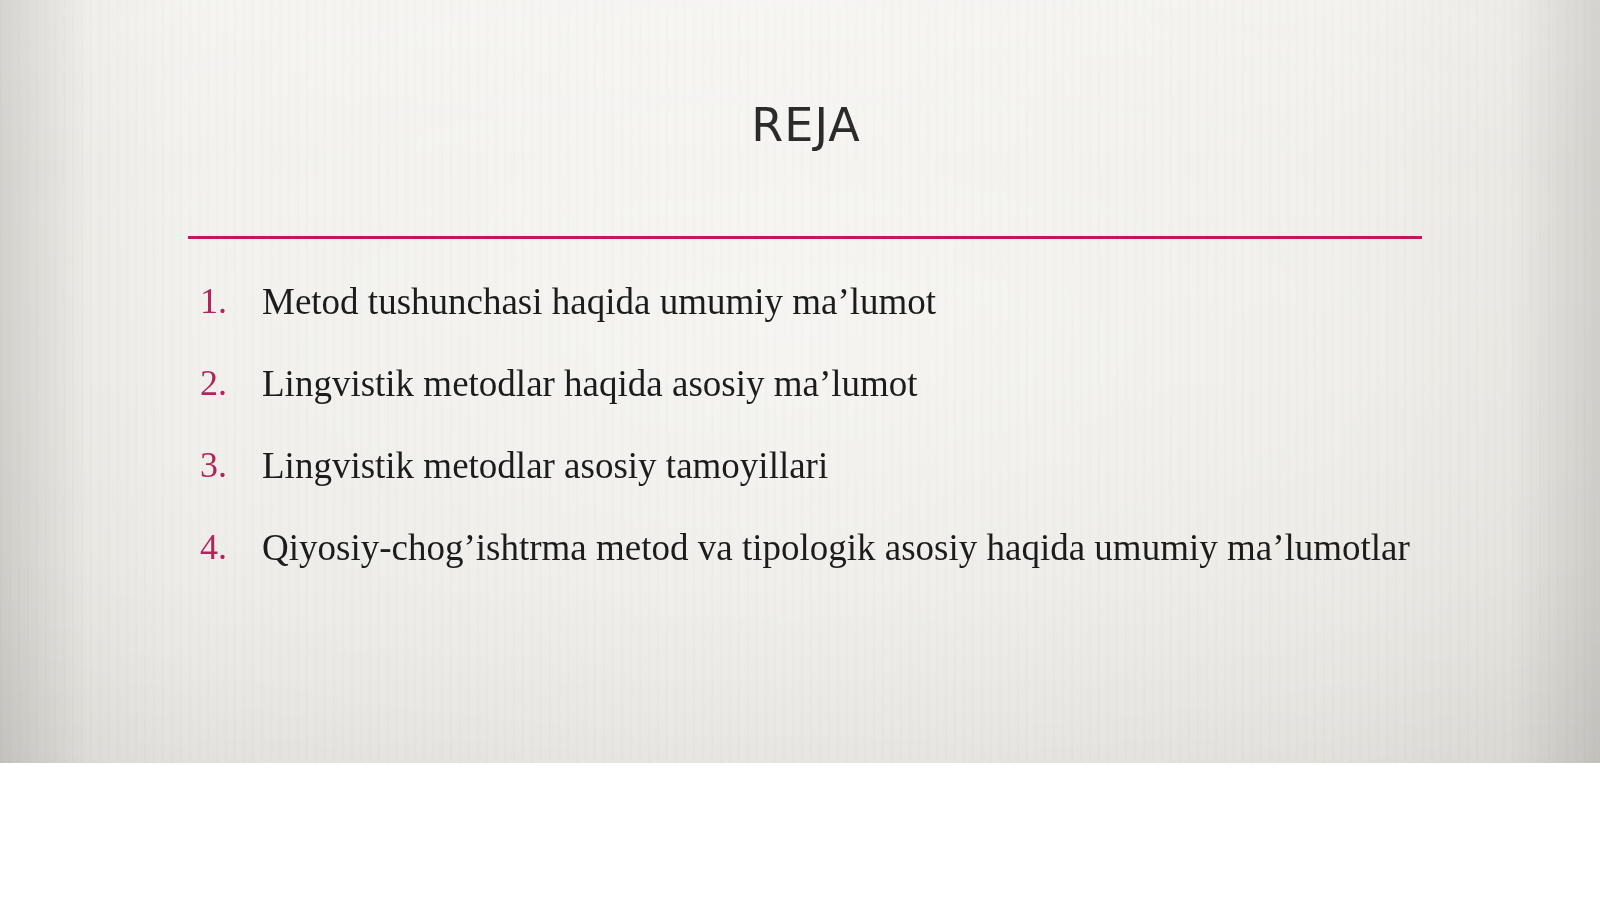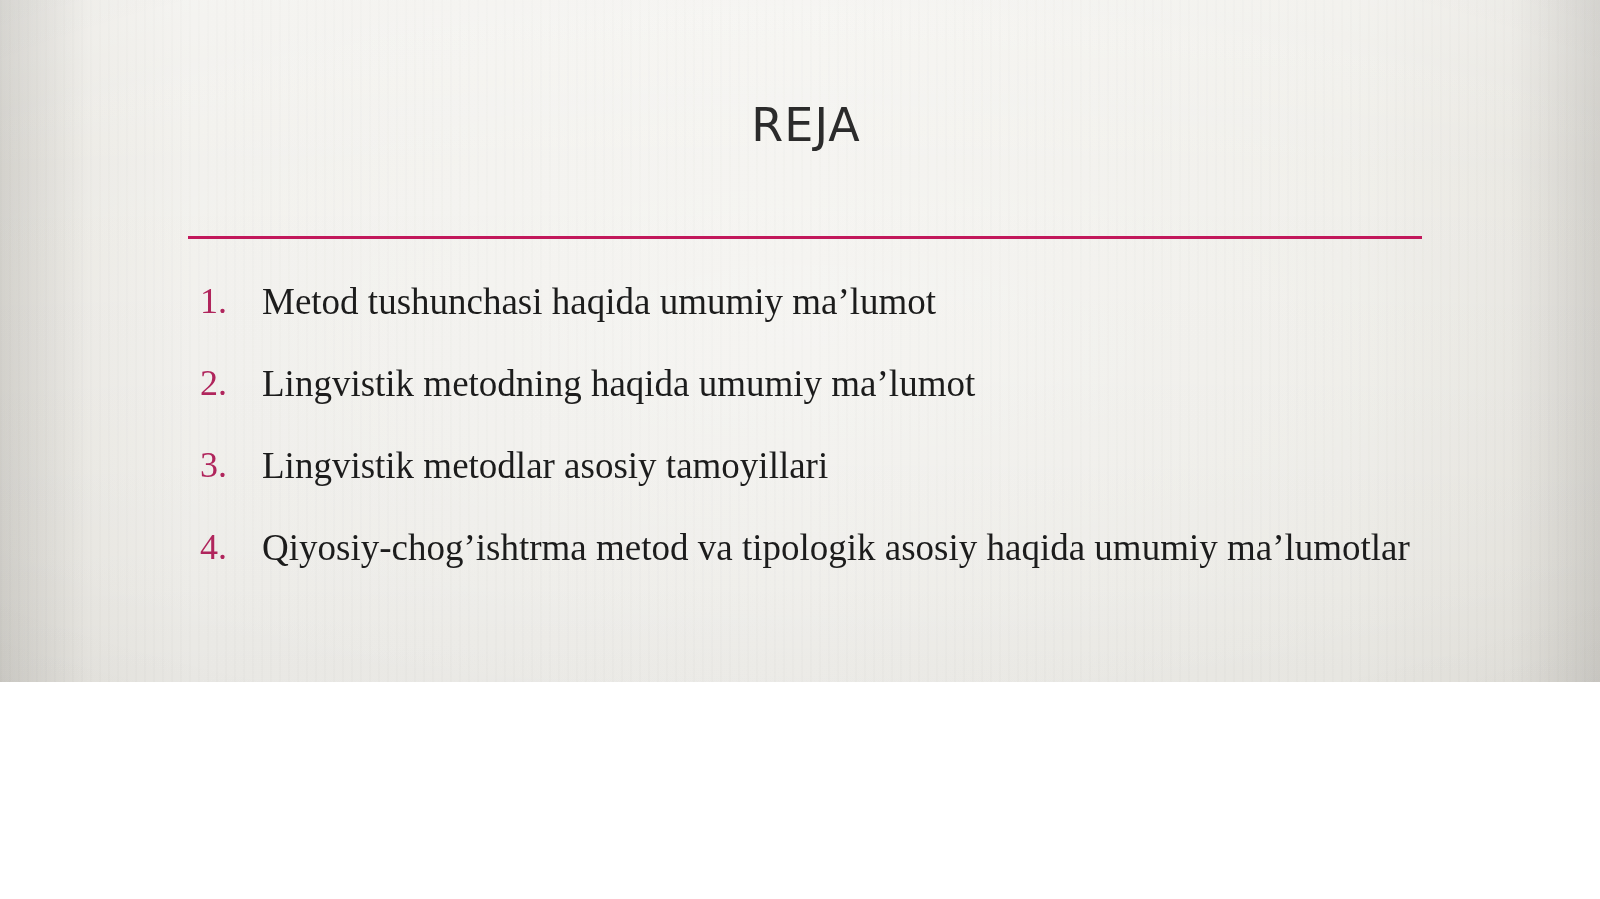--- a/index.html
+++ b/index.html
@@ -10,21 +10,21 @@
   body {
     width: 1600px;
     height: 899px;
     overflow: hidden;
     font-family: "Liberation Sans", sans-serif;
   }
 
   .slide {
     position: relative;
     width: 1600px;
-    height: 682px;
+    height: 763px;
     overflow: hidden;
     background: #efeeea;
   }
 
   
   .wall {
     position: absolute;
     left: 0; top: 0;
     width: 1600px;
     height: 790px;
@@ -172,21 +172,21 @@
 
   <div class="rule"></div>
 
   <ul class="list">
     <li class="list-item">
       <span class="list-num">1.</span>
       <span class="list-text">Metod tushunchasi haqida umumiy ma’lumot</span>
     </li>
     <li class="list-item">
       <span class="list-num">2.</span>
-      <span class="list-text">Lingvistik metodning haqida umumiy ma’lumot</span>
+      <span class="list-text">Lingvistik metodlar haqida asosiy ma’lumot</span>
     </li>
     <li class="list-item">
       <span class="list-num">3.</span>
       <span class="list-text">Lingvistik metodlar asosiy tamoyillari</span>
     </li>
     <li class="list-item">
       <span class="list-num">4.</span>
       <span class="list-text">Qiyosiy-chog’ishtrma metod va tipologik asosiy haqida umumiy ma’lumotlar</span>
     </li>
   </ul>

